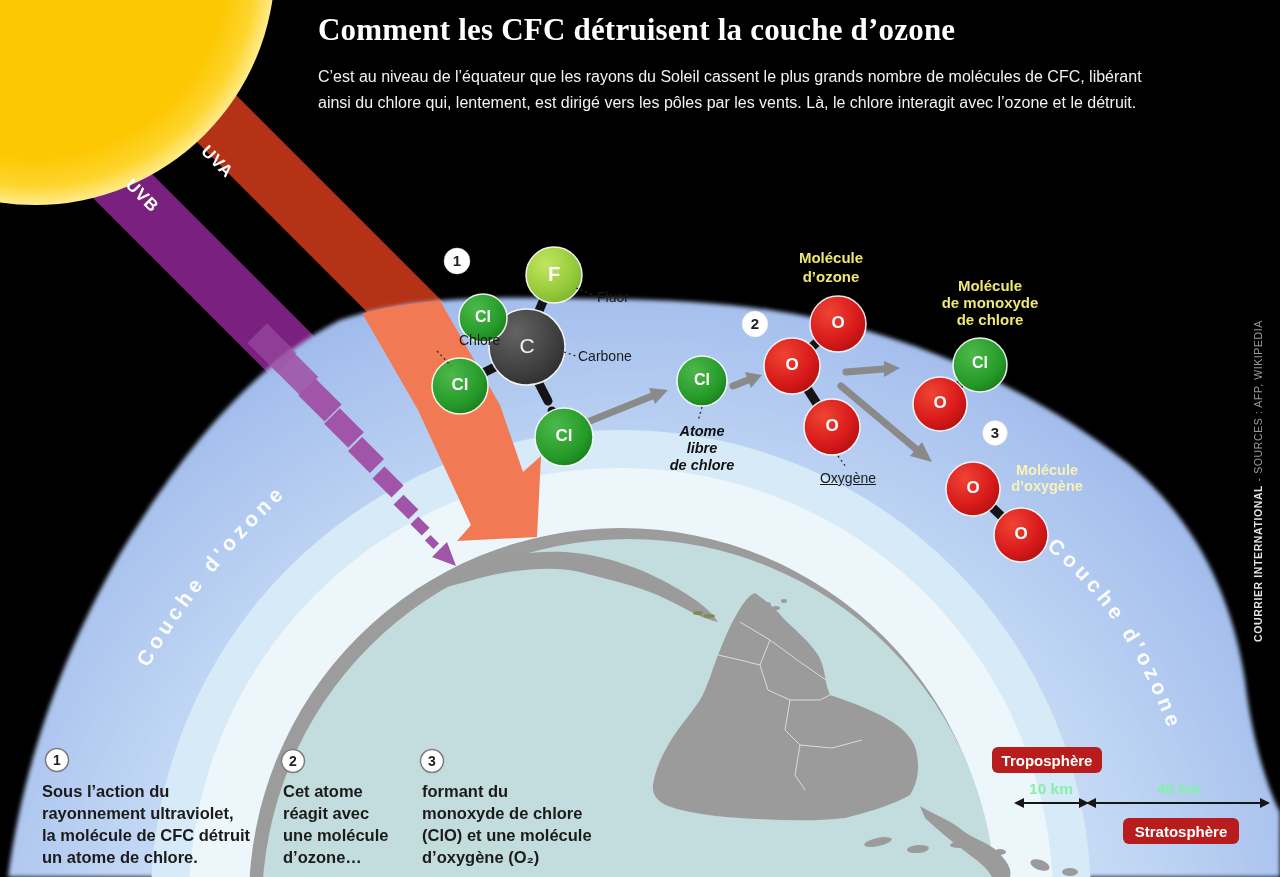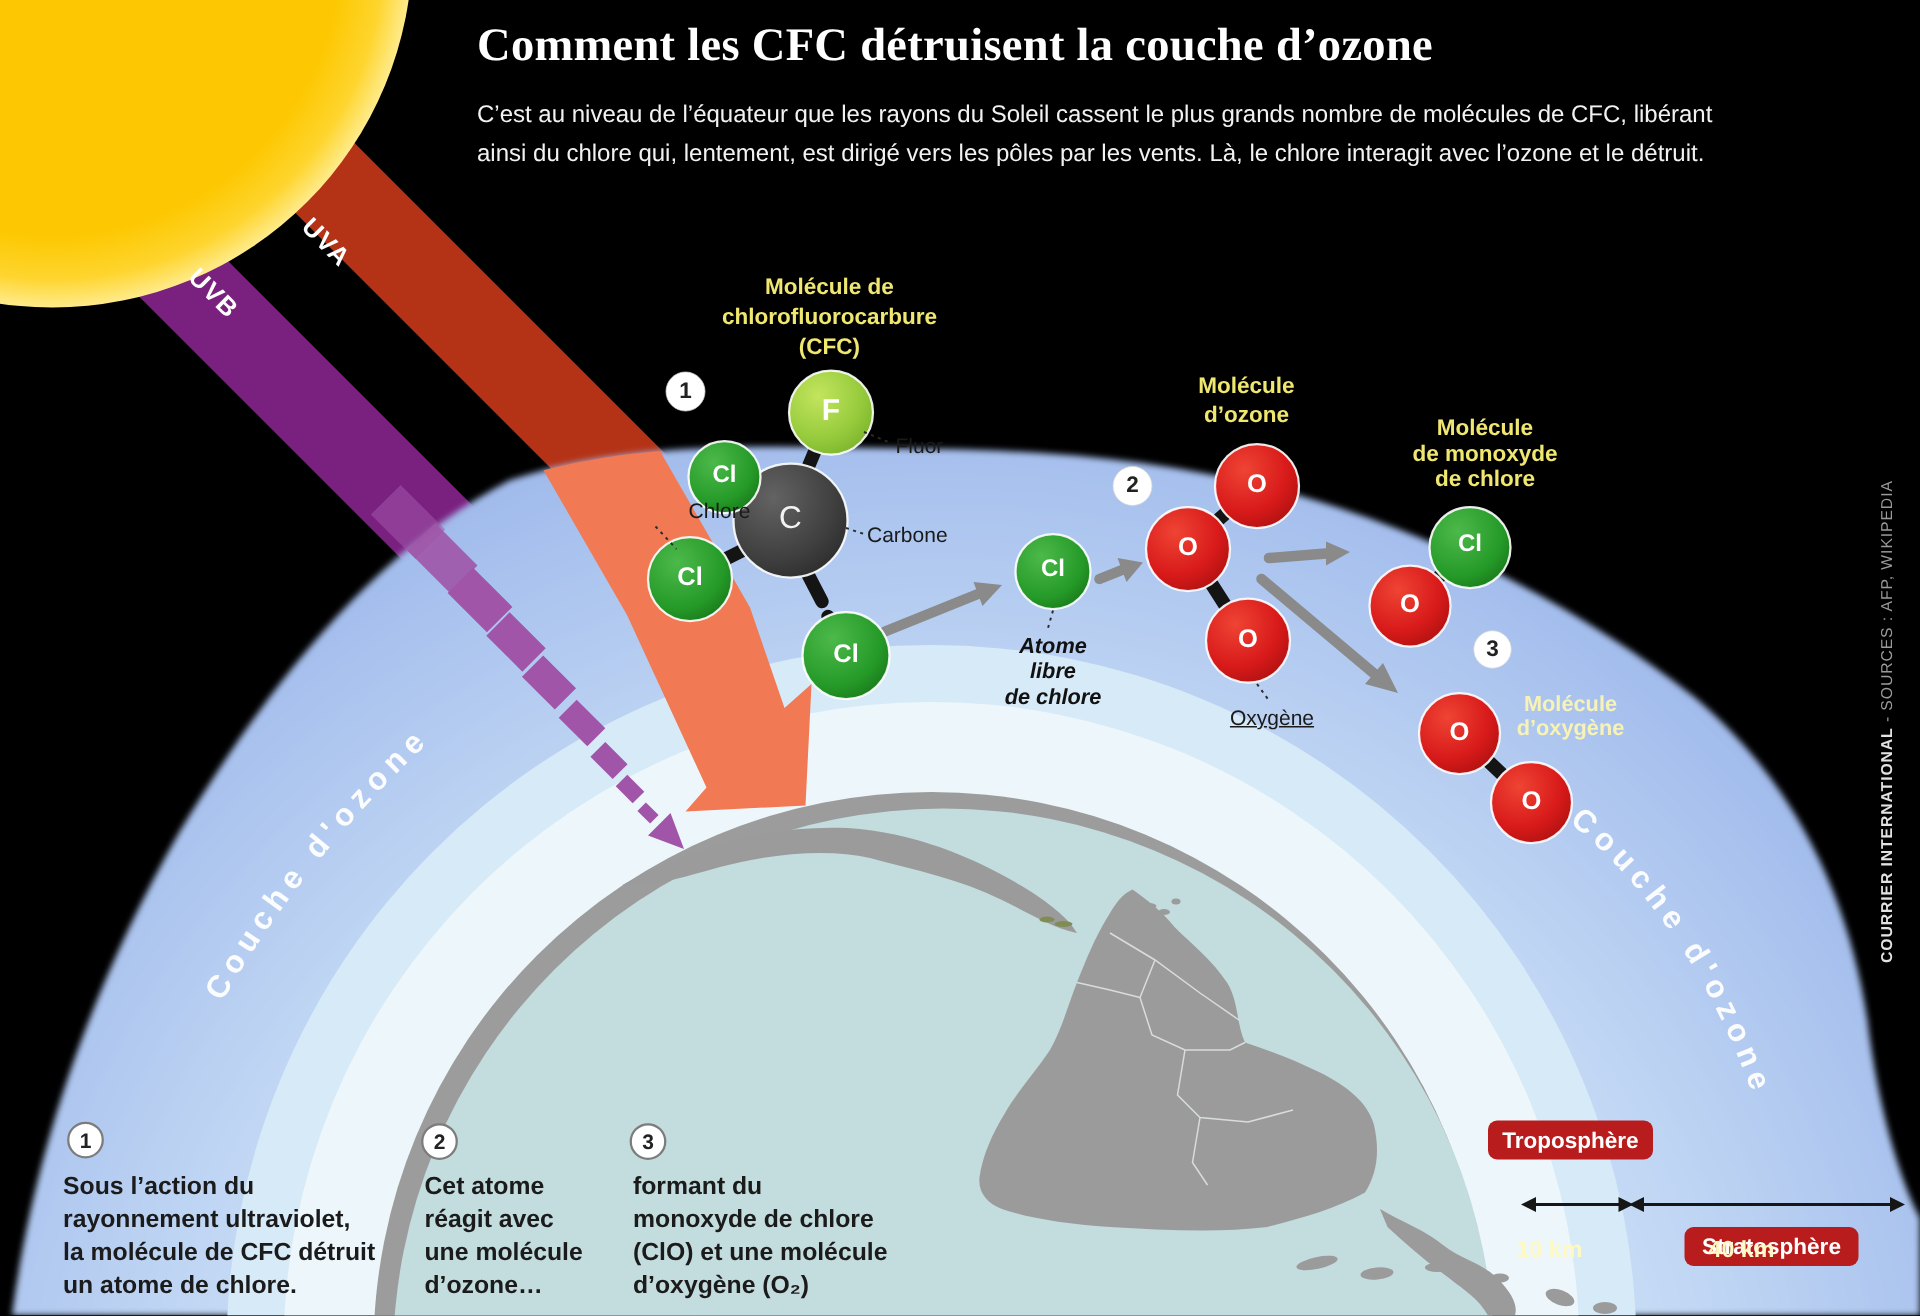--- a/index.html
+++ b/index.html
@@ -12,21 +12,21 @@
   .ray-label{color:#fff;font-weight:700;font-size:17px;letter-spacing:1px;transform:rotate(45deg);width:54px;text-align:center;}
   .yellow{color:#efe76f;font-weight:700;font-size:15px;text-align:center;line-height:20px;}
   .paleyellow{color:#f7f2b6;font-weight:700;font-size:14.5px;text-align:center;line-height:16px;}
   .blk-label{color:#1a1a1a;font-size:14px;text-align:right;}
   .atom{color:#fff;font-weight:700;text-align:center;}
   .num{color:#222;font-weight:700;font-size:15px;text-align:center;width:26px;}
   .legnum{color:#222;font-weight:700;font-size:14px;text-align:center;width:22px;}
   .legend-text{color:#1b1b1b;font-weight:700;font-size:16.5px;line-height:22px;}
   .badge{background:#b91c1c;border-radius:6px;color:#fff;font-weight:700;font-size:15px;
          display:flex;align-items:center;justify-content:center;}
-  .km{color:#fef9c3;font-weight:700;font-size:15.5px;text-align:left;width:80px;margin-top:45px;}
+  .km{color:#86efac;font-weight:700;font-size:15.5px;text-align:center;width:80px;}
   .freecl{color:#111;font-weight:700;font-style:italic;font-size:14.5px;line-height:17px;text-align:center;width:120px;}
   .credit{transform-origin:0 0;transform:rotate(-90deg);font-size:10.5px;letter-spacing:.6px;white-space:nowrap;}
   .credit .pub{color:#e3e3e3;font-weight:700;}
   .credit .src{color:#9a9a9a;}
 </style>
 </head>
 <body>
 
 <div id="stage">
 
@@ -207,25 +207,20 @@
 
   <div class="abs title" style="left:318px;top:12px;width:760px;">Comment les CFC détruisent la couche d’ozone</div>
   <div class="abs subtitle" style="left:318px;top:64px;width:900px;">
     <div>C’est au niveau de l’équateur que les rayons du Soleil cassent le plus grands nombre de molécules de CFC, libérant</div>
     <div>ainsi du chlore qui, lentement, est dirigé vers les pôles par les vents. Là, le chlore interagit avec l’ozone et le détruit.</div>
   </div>
 
   <div class="abs ray-label" style="left:190px;top:152px;">UVA</div>
   <div class="abs ray-label" style="left:115px;top:186px;">UVB</div>
 
-  <div class="abs yellow" style="left:433px;top:182px;width:240px;">
-    <div>Molécule de</div>
-    <div>chlorofluorocarbure</div>
-    <div>(CFC)</div>
-  </div>
   <div class="abs num" style="left:444px;top:252px;">1</div>
   <div class="abs atom" style="left:534px;top:263px;width:40px;font-size:20px;">F</div>
   <div class="abs atom" style="left:507px;top:334px;width:40px;font-size:21px;font-weight:500;color:#f2f2f2;">C</div>
   <div class="abs atom" style="left:463px;top:308px;width:40px;font-size:16px;">Cl</div>
   <div class="abs atom" style="left:440px;top:375px;width:40px;font-size:17px;">Cl</div>
   <div class="abs atom" style="left:544px;top:426px;width:40px;font-size:17px;">Cl</div>
   <div class="abs blk-label" style="left:597px;top:289px;">Fluor</div>
   <div class="abs blk-label" style="left:578px;top:348px;">Carbone</div>
   <div class="abs blk-label" style="left:411px;top:332px;margin-left:48px;">Chlore</div>
 

